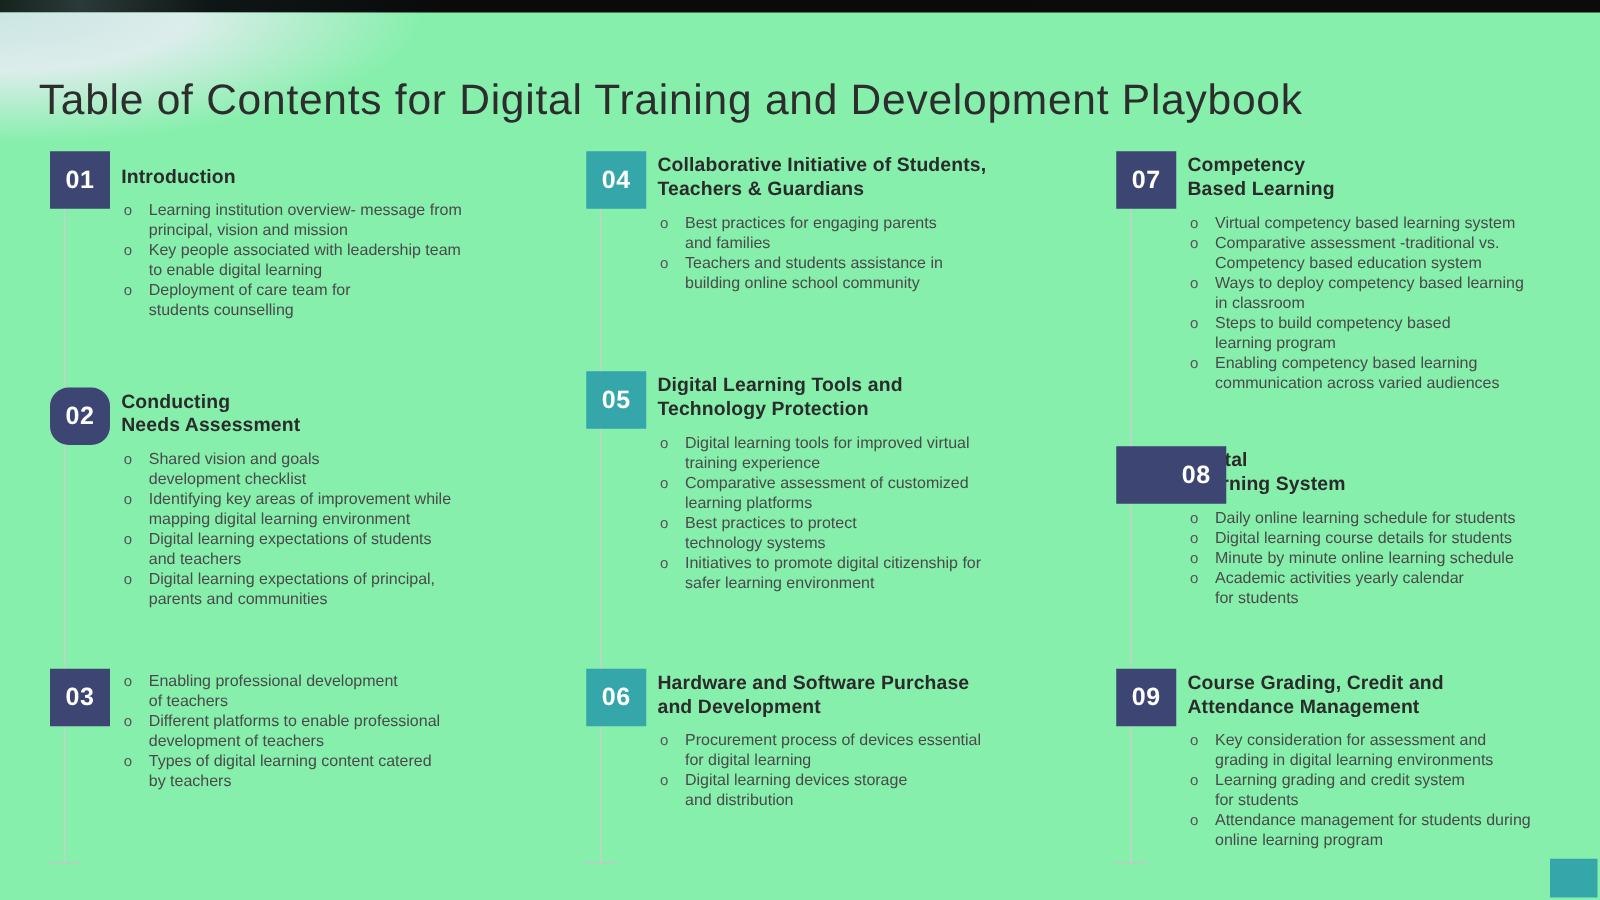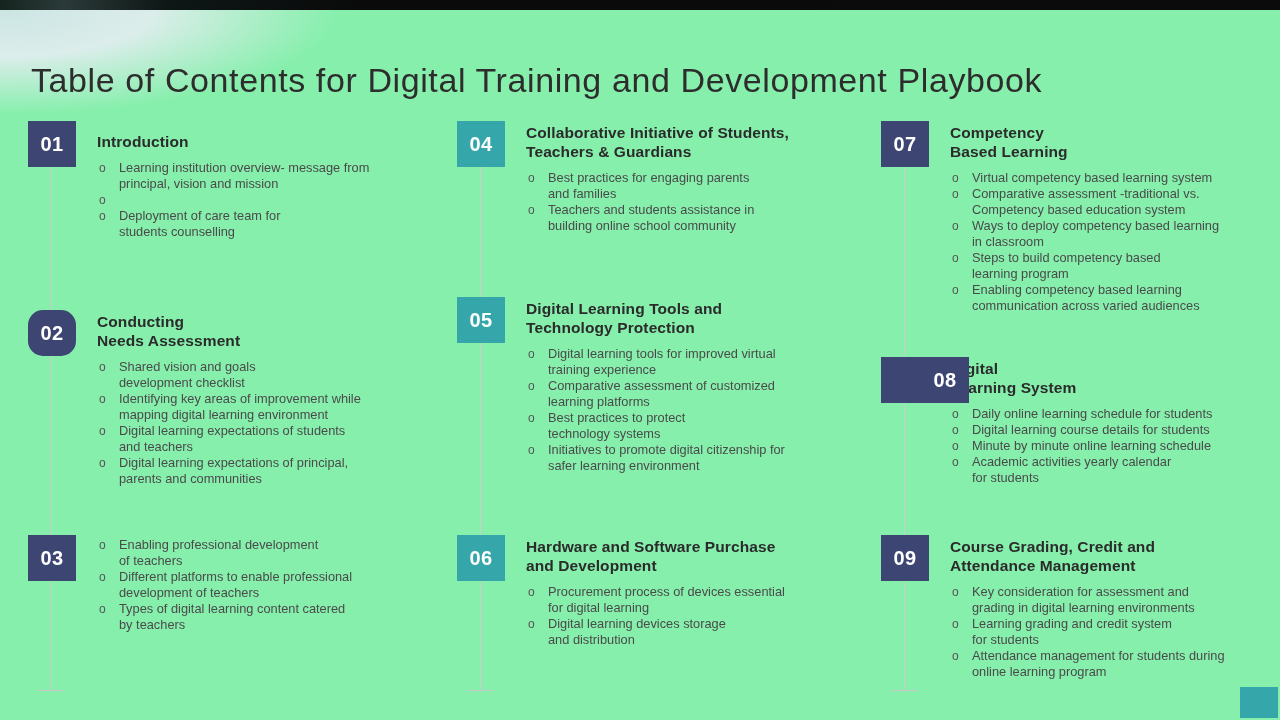--- a/index.html
+++ b/index.html
@@ -19,21 +19,21 @@
   .col .vline{position:absolute;left:23px;top:6px;width:1px;height:563px;background:#cccccc;}
   .col .vtick{position:absolute;left:10px;top:569px;width:27px;height:1px;background:#c6c6c6;}
 
   .section{position:absolute;left:0;width:400px;}
   .sec0{top:0;}
   .sec2{top:414px;}
   .col[data-col="0"] .sec1{top:189px;}
   .col[data-col="1"] .sec1{top:176px;}
   .col[data-col="2"] .sec1{top:236px;}
 
-  .badge{position:absolute;left:0;top:0;width:48px;height:46px;z-index:2;
+  .badge{position:absolute;left:12px;top:0;width:48px;height:46px;z-index:2;
     display:flex;align-items:center;justify-content:center;}
   .num{color:#ffffff;font-size:20px;font-weight:bold;letter-spacing:0.5px;}
 
   .content{margin-left:69px;padding-top:2px;}
   .heading{margin:0 0 9px 0;font-size:15.5px;line-height:19px;font-weight:bold;
     color:#2b2b2b;letter-spacing:0.1px;white-space:pre;}
   .heading.one-line{margin-top:9px;}
 
   .bullets{list-style:none;margin:0;padding:0;}
   .bullet{display:flex;font-size:12.8px;line-height:16px;color:#4a4a4a;}
@@ -61,20 +61,22 @@
     <div class="content">
       <h3 class="heading one-line">Introduction</h3>
       <ul class="bullets">
             <li class="bullet">
               <span class="marker">o</span>
               <span class="btext">Learning institution overview- message from
 principal, vision and mission</span>
             </li>
             <li class="bullet">
               <span class="marker">o</span>
+              <span class="btext">Key people associated with leadership team
+to enable digital learning</span>
             </li>
             <li class="bullet">
               <span class="marker">o</span>
               <span class="btext">Deployment of care team for
 students counselling</span>
             </li>
           </ul>
     </div>
   </div>
       <div class="section sec1">

